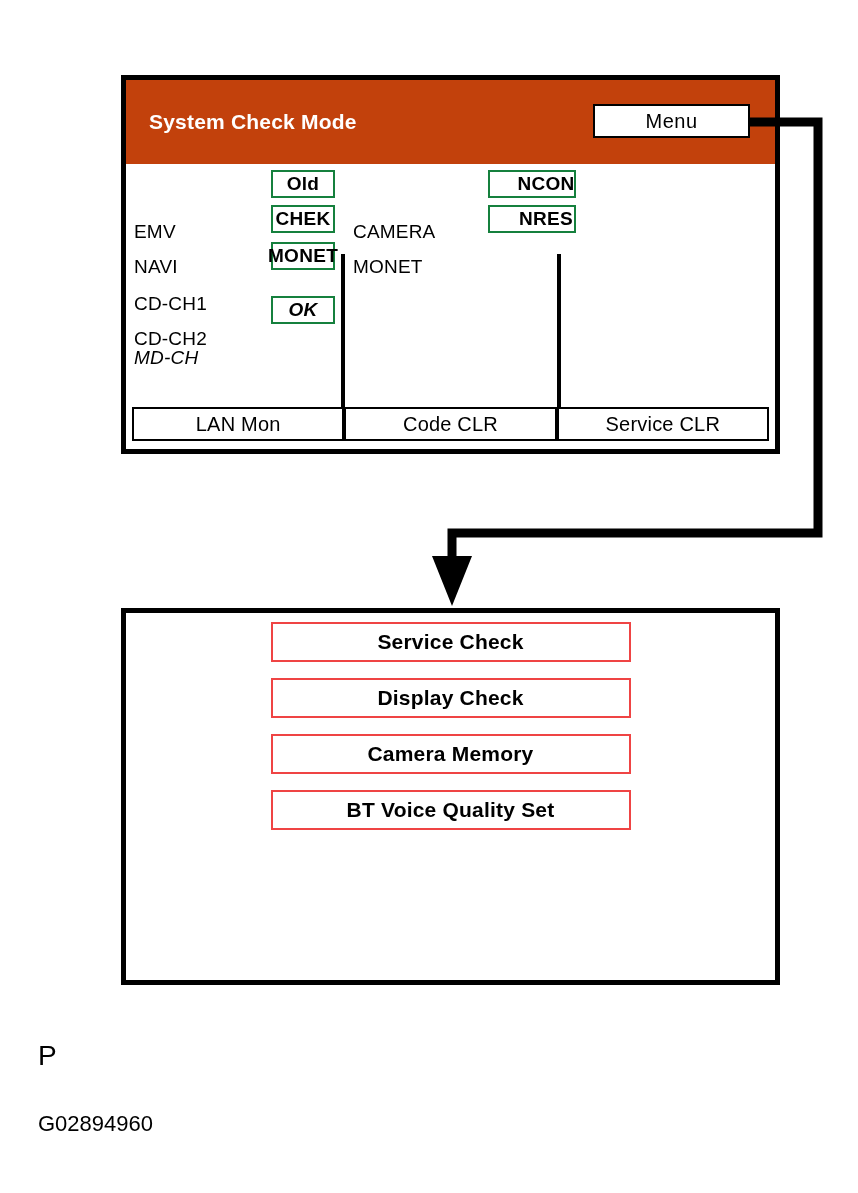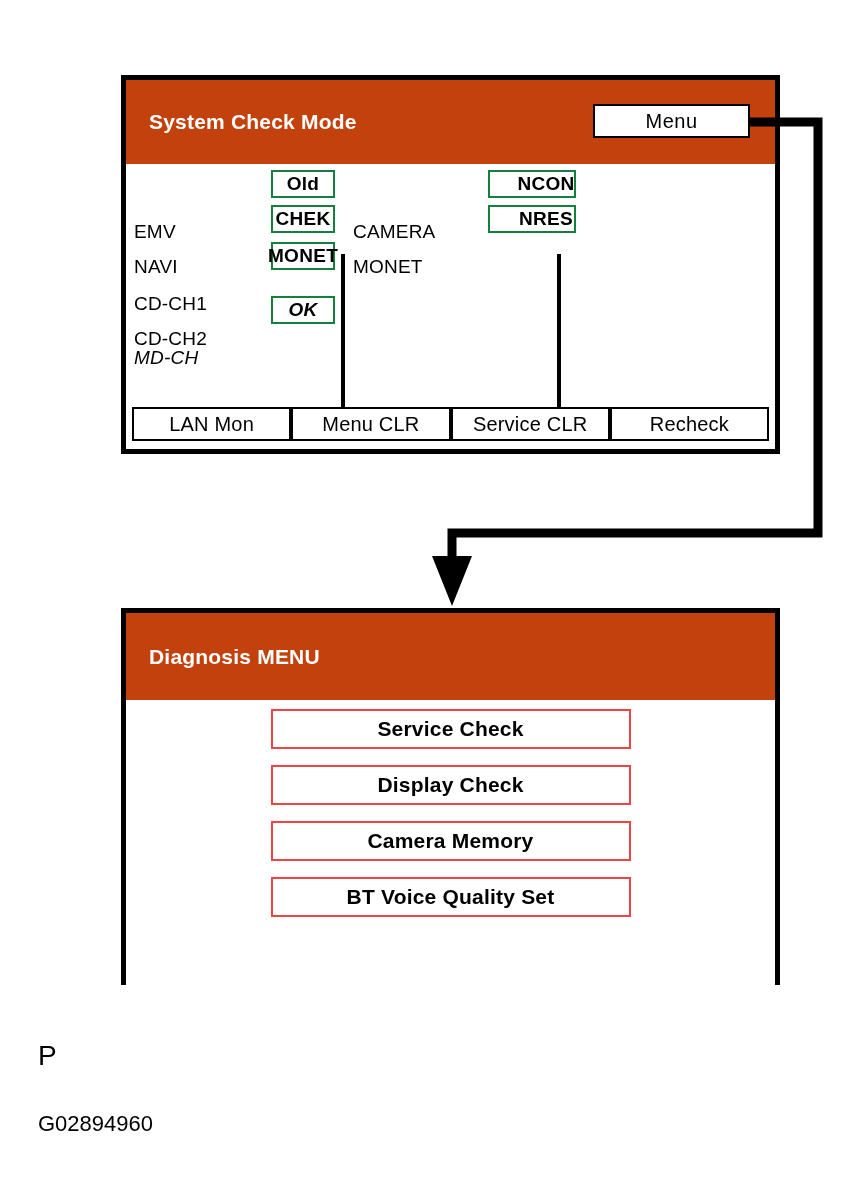--- a/index.html
+++ b/index.html
@@ -269,37 +269,33 @@
 
         <div class="status-row c2-label r1">
           <span class="status-label">MONET</span>
         </div>
         <div class="status-chip c2-chip r1">NRES</div>
 
       </div>
 
       <div class="action-row">
         <div class="action-button">LAN Mon</div>
-        <div class="action-button">Menu CLR</div>
+        <div class="action-button">Code CLR</div>
         <div class="action-button">Service CLR</div>
-        <div class="action-button">Recheck</div>
       </div>
     </div>
   </div>
 
   <svg id="connector" viewBox="0 0 858 1193">
     <path d="M 750 122 L 818 122 L 818 533 L 452 533 L 452 572" fill="none" stroke="#000000" stroke-width="9"></path>
     <polygon points="452,606 432,556 472,556" fill="#000000"></polygon>
   </svg>
 
   <div class="panel" id="panel-diagnosis">
 
-    <div class="panel-header">
-      <span class="panel-title">Diagnosis MENU</span>
-    </div>
 
     <div class="panel-body">
       <div class="menu-item">Service Check</div>
       <div class="menu-item">Display Check</div>
       <div class="menu-item">Camera Memory</div>
       <div class="menu-item">BT Voice Quality Set</div>
     </div>
   </div>
 
   <div class="caption" id="caption-letter">P</div>

